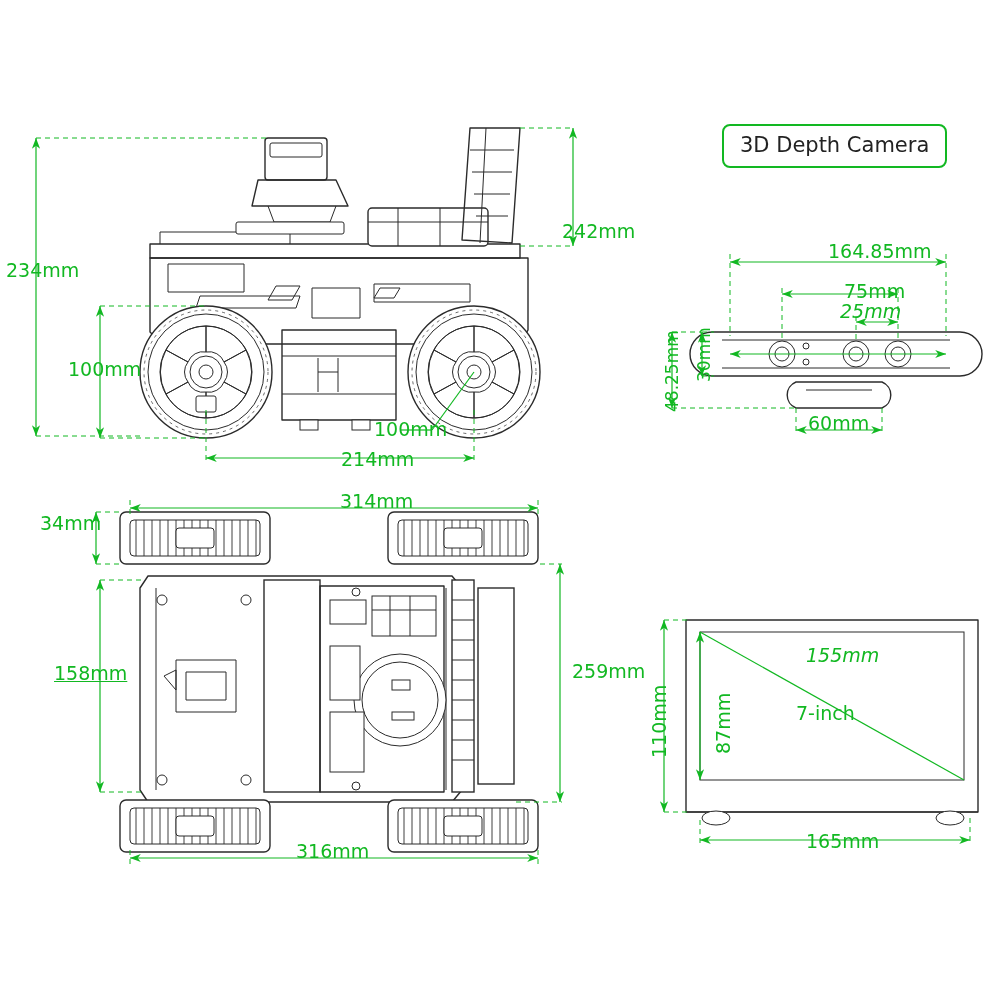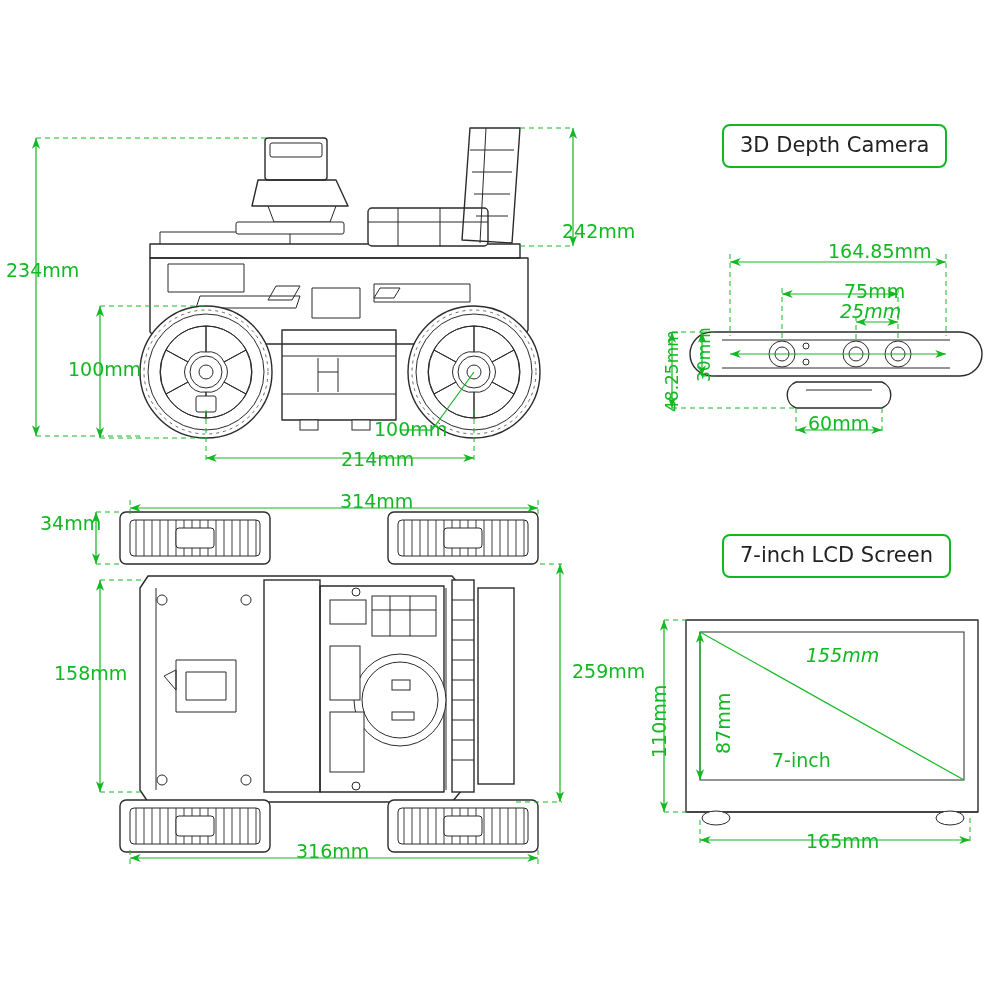--- a/index.html
+++ b/index.html
@@ -329,32 +329,31 @@
   </svg>
 
   <div class="dim-label" style="left:6px; top:259px;">234mm</div>
   <div class="dim-label" style="left:68px; top:358px;">100mm</div>
   <div class="dim-label" style="left:562px; top:220px;text-align:center;">242mm</div>
   <div class="dim-label" style="left:374px; top:418px;">100mm</div>
   <div class="dim-label" style="left:300px; top:448px;margin-left:41px;">214mm</div>
 
   <div class="dim-label" style="left:296px; top:490px;margin-left:44px;">314mm</div>
   <div class="dim-label" style="left:40px; top:512px;">34mm</div>
-  <div class="dim-label" style="left:54px; top:662px;">158mm</div>
+  <div class="dim-label" style="left:54px; top:662px;text-decoration:underline;">158mm</div>
   <div class="dim-label" style="left:572px; top:660px;text-align:right;">259mm</div>
   <div class="dim-label" style="left:296px; top:840px;">316mm</div>
 
   <div class="panel-title" style="left:722px; top:124px;">3D Depth Camera</div>
   <div class="dim-label" style="left:792px; top:240px;margin-left:36px;">164.85mm</div>
   <div class="dim-label" style="left:800px; top:280px;margin-left:44px;">75mm</div>
   <div class="dim-label" style="left:840px; top:300px;font-style:italic;">25mm</div>
   <div class="dim-label vert small" style="left:694px; top:382px;">30mm</div>
   <div class="dim-label vert small" style="left:662px; top:412px;">48.25mm</div>
   <div class="dim-label" style="left:808px; top:412px;">60mm</div>
 
-  <div class="panel-title" style="left:722px; top:534px;">7-inch LCD Screen</div>
   <div class="dim-label" style="left:806px; top:644px;font-style:italic;">155mm</div>
-  <div class="lcd-diag-label" style="left:772px; top:702px;margin-top:47px;">7-inch</div>
+  <div class="lcd-diag-label" style="left:796px; top:702px;">7-inch</div>
   <div class="dim-label vert" style="left:712px; top:754px;">87mm</div>
   <div class="dim-label vert" style="left:648px; top:758px;">110mm</div>
   <div class="dim-label" style="left:806px; top:830px;">165mm</div>
 
 </div>
 
 </body></html>

